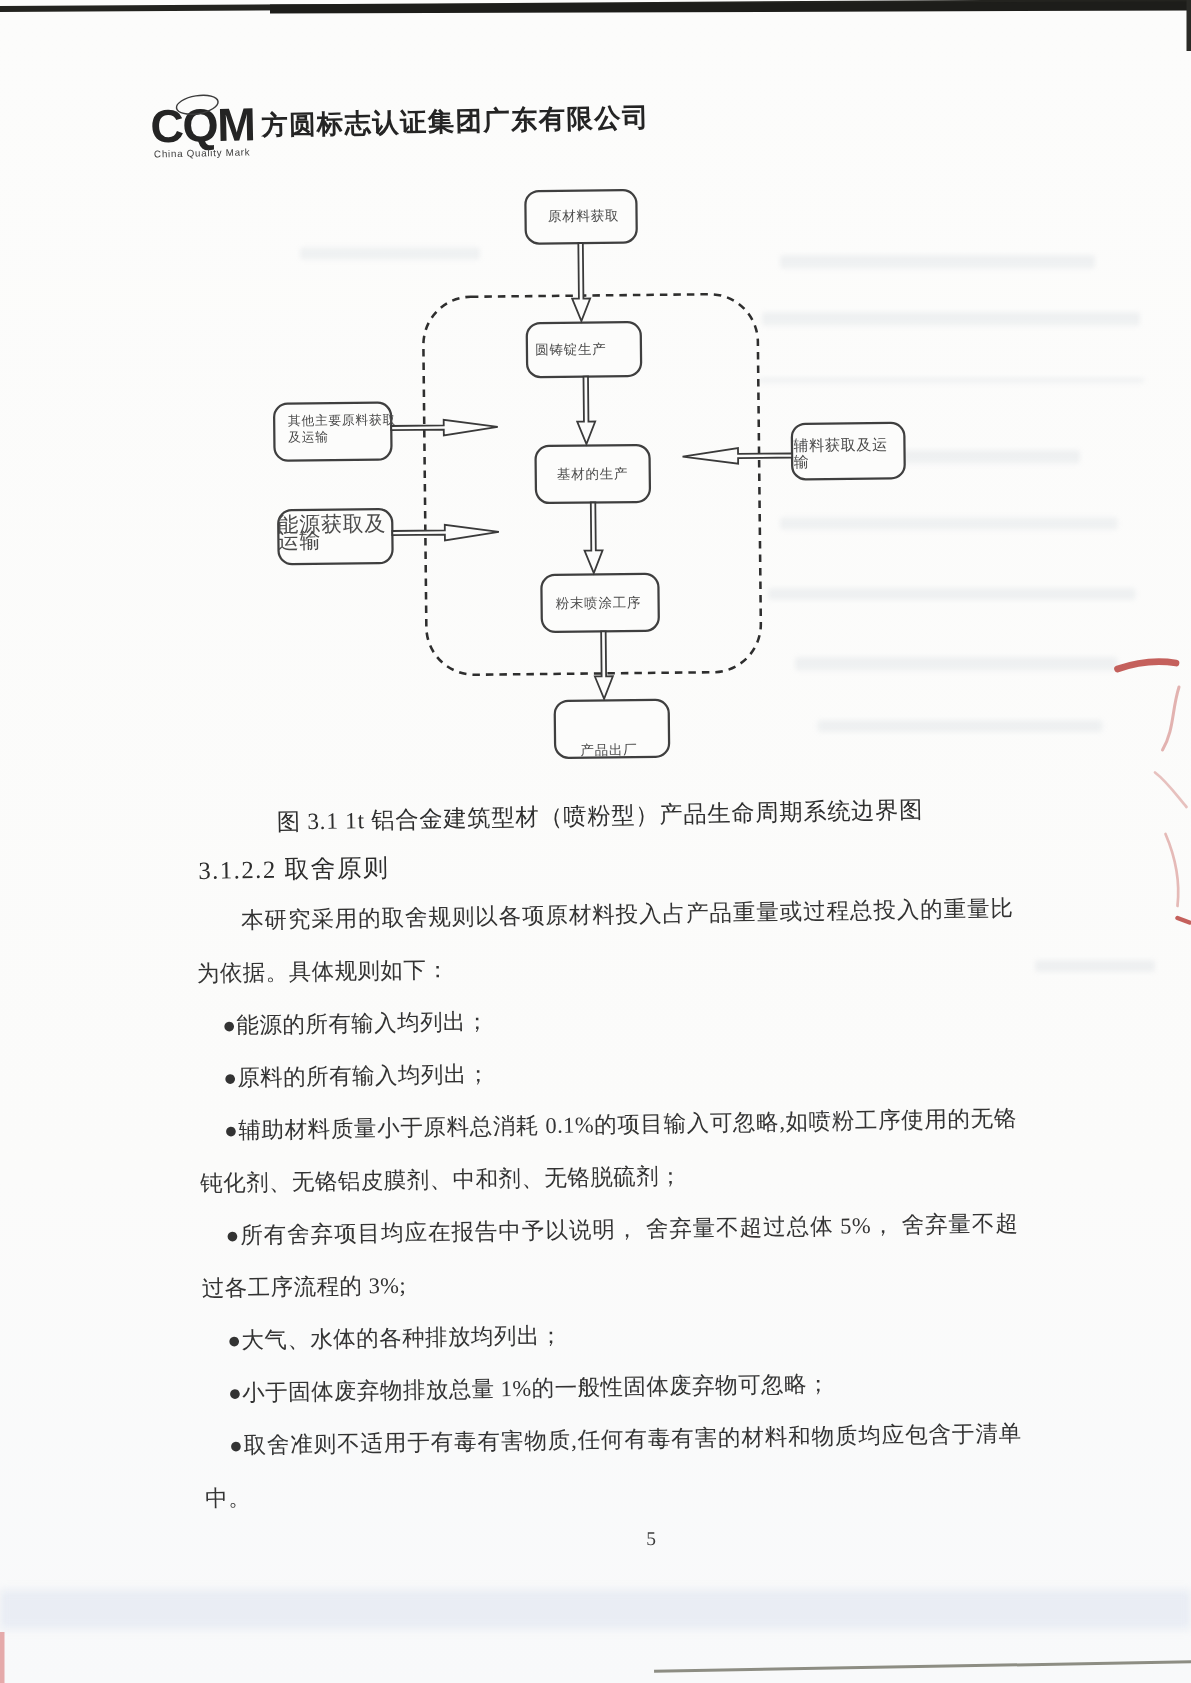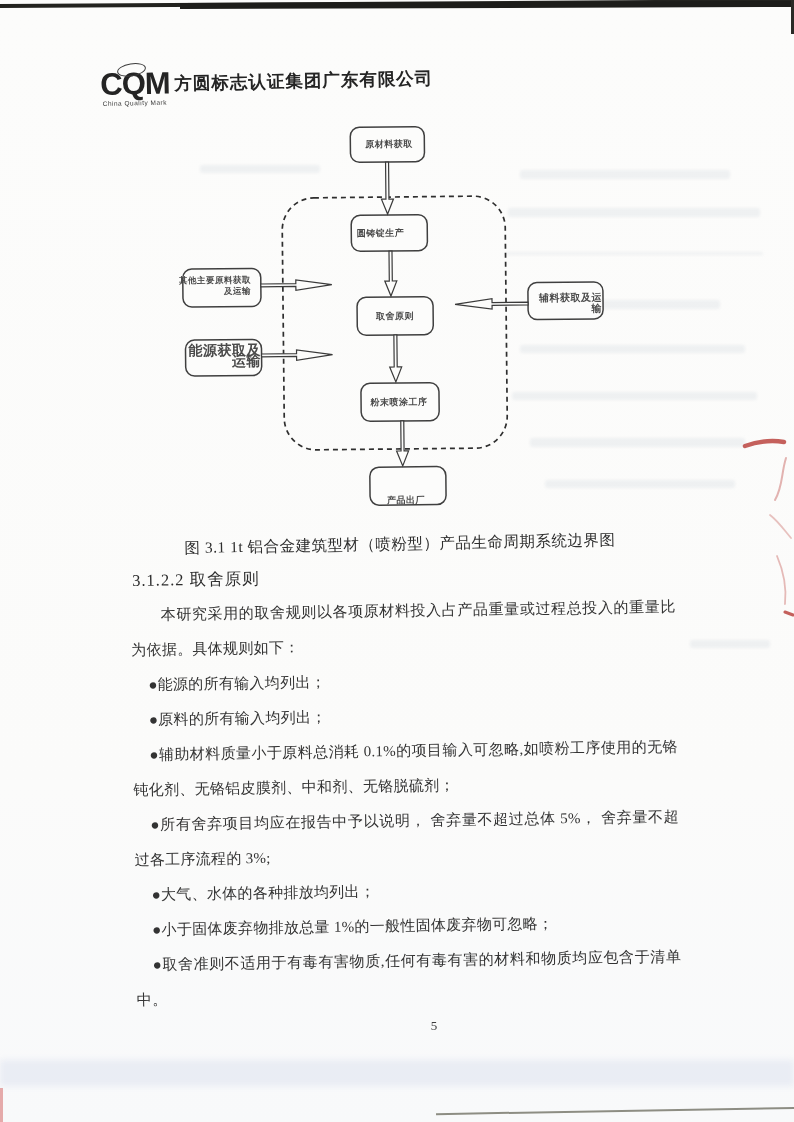--- a/index.html
+++ b/index.html
@@ -25,22 +25,22 @@
 
   
   .header{position:absolute;left:100px;top:70px;width:420px;transform:rotate(-1.2deg);transform-origin:left top;}
   .logo-acronym{font-family:"Liberation Sans","DejaVu Sans",sans-serif;font-weight:800;font-size:31px;letter-spacing:-1px;color:#242424;line-height:30px;}
   .logo-oval{position:absolute;left:17px;top:-6px;width:27px;height:11px;border:1.6px solid #3c3c3c;border-radius:50%;transform:rotate(-8deg);}
   .logo-tagline{font-family:"Liberation Sans","DejaVu Sans",sans-serif;font-size:6.5px;letter-spacing:0.5px;color:#3a3a3a;margin-top:0px;margin-left:2px;}
   .logo-company{position:absolute;left:74px;top:3px;font-family:"Liberation Sans","DejaVu Sans",sans-serif;font-weight:700;font-size:17.5px;color:#242424;letter-spacing:1px;white-space:nowrap;}
 
   
   .flow-svg{position:absolute;left:0;top:0;width:794px;height:1122px;}
-  .node-label{position:absolute;display:flex;align-items:center;justify-content:center;text-align:right;
-    font-size:9px;color:#4a4a4a;line-height:11px;letter-spacing:0.5px;transform:rotate(-0.6deg);font-weight:bold;}
+  .node-label{position:absolute;display:flex;align-items:center;justify-content:center;text-align:left;
+    font-size:9px;color:#4a4a4a;line-height:11px;letter-spacing:0.5px;transform:rotate(-0.6deg);}
 
   
   .fig-caption{position:absolute;left:100px;top:534px;width:600px;text-align:center;font-size:15.5px;color:#2e2e2e;letter-spacing:0.5px;transform:rotate(-1.1deg);}
   .body-block{position:absolute;left:130px;top:570px;width:545px;transform:rotate(-0.9deg);transform-origin:left top;}
   .sec-heading{font-size:16.5px;color:#2c2c2c;letter-spacing:1px;margin:0 0 6px 2px;}
   .para{font-size:15px;line-height:35px;text-align:justify;margin:0;color:#333;letter-spacing:0.3px;}
   .para.intro{text-indent:2em;}
   .para.bullet{text-indent:1.1em;}
   .page-number{position:absolute;left:414px;top:1018px;width:40px;text-align:center;font-size:13px;color:#3c3c3c;}
 </style>
@@ -104,24 +104,24 @@
       <path d="M745 446 q20 -7 39 -4" stroke="#b63a35" stroke-width="4.5" opacity="0.8"></path>
       <path d="M786 458 c-5 16 -3 28 -11 42" stroke="#c96a66" stroke-width="2" opacity="0.5"></path>
       <path d="M770 515 c8 6 15 16 21 23" stroke="#cf7a76" stroke-width="1.8" opacity="0.45"></path>
       <path d="M777 556 c6 14 10 30 8 48" stroke="#c96a66" stroke-width="1.8" opacity="0.45"></path>
       <path d="M785 612 l8 3" stroke="#b63a35" stroke-width="3" opacity="0.8"></path>
     </g>
   </svg>
 
   <div class="node-label" style="left:352px;top:127px;width:74px;height:35px">原材料获取</div>
   <div class="node-label" style="left:352px;top:215px;width:57px;height:36px">圆铸锭生产</div>
-  <div class="node-label" style="left:357px;top:297px;width:76px;height:38px">取舍原则</div>
+  <div class="node-label" style="left:357px;top:297px;width:76px;height:38px">基材的生产</div>
   <div class="node-label" style="left:360px;top:383px;width:78px;height:38px">粉末喷涂工序</div>
   <div class="node-label" style="left:368px;top:481px;width:76px;height:38px">产品出厂</div>
-  <div class="node-label" style="left:177px;top:267px;width:74px;height:38px;font-size:8.5px">其他主要原料获取及运输</div>
+  <div class="node-label" style="left:192px;top:267px;width:74px;height:38px;font-size:8.5px">其他主要原料获取及运输</div>
   <div class="node-label" style="left:185px;top:338px;width:76px;height:36px;font-size:14px">能源获取及运输</div>
   <div class="node-label" style="left:529px;top:284px;width:73px;height:37px;font-size:10px">辅料获取及运输</div>
 
   <div class="fig-caption">图 3.1 1t 铝合金建筑型材（喷粉型）产品生命周期系统边界图</div>
 
   <div class="body-block">
     <h3 class="sec-heading" style="font-weight:normal">3.1.2.2  取舍原则</h3>
     <p class="para intro">本研究采用的取舍规则以各项原材料投入占产品重量或过程总投入的重量比为依据。具体规则如下：</p>
     <p class="para bullet">●能源的所有输入均列出；</p>
     <p class="para bullet">●原料的所有输入均列出；</p>

